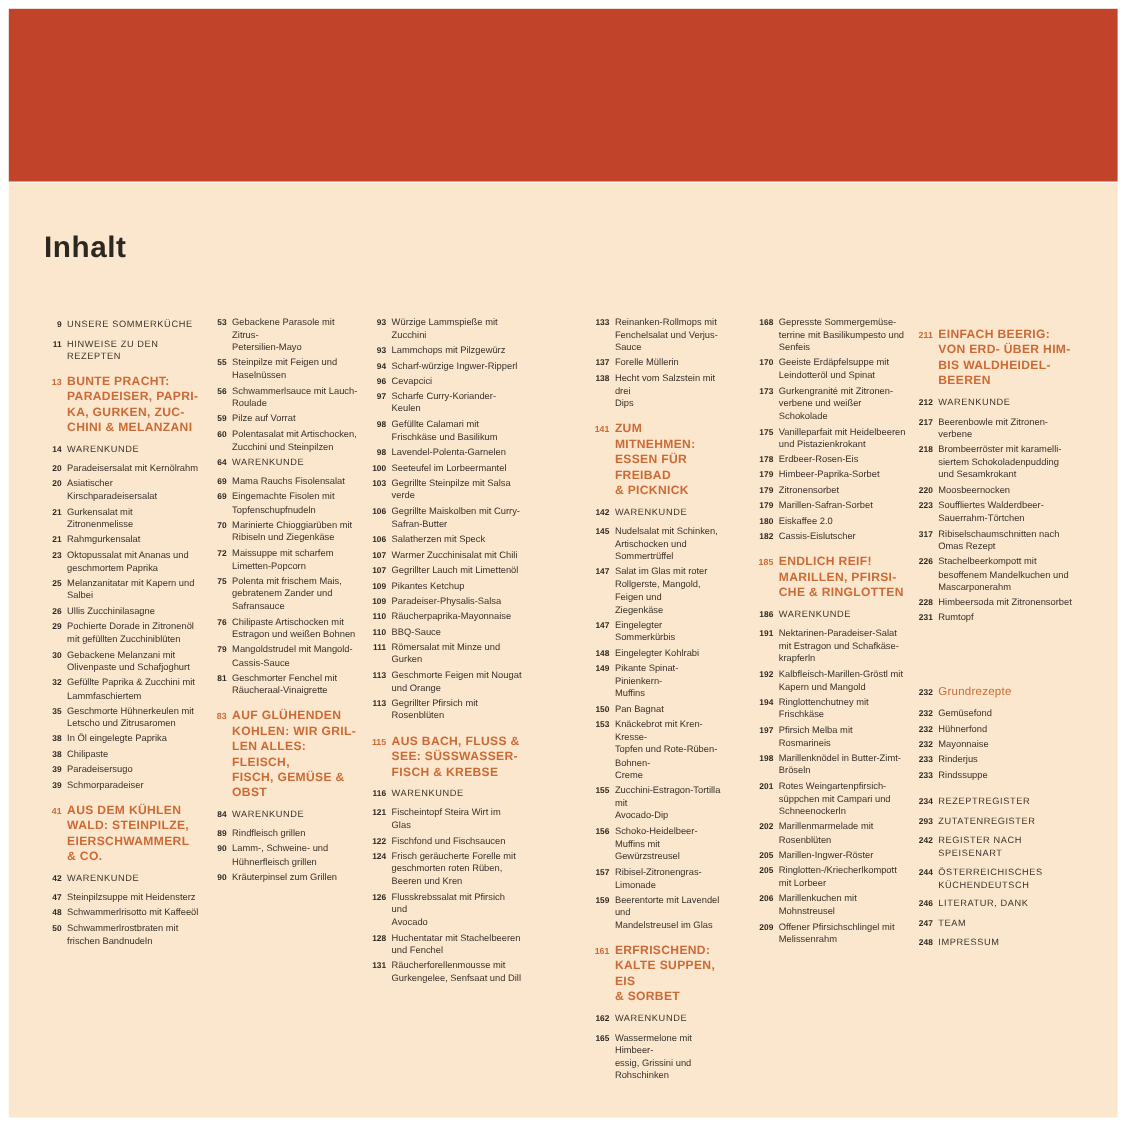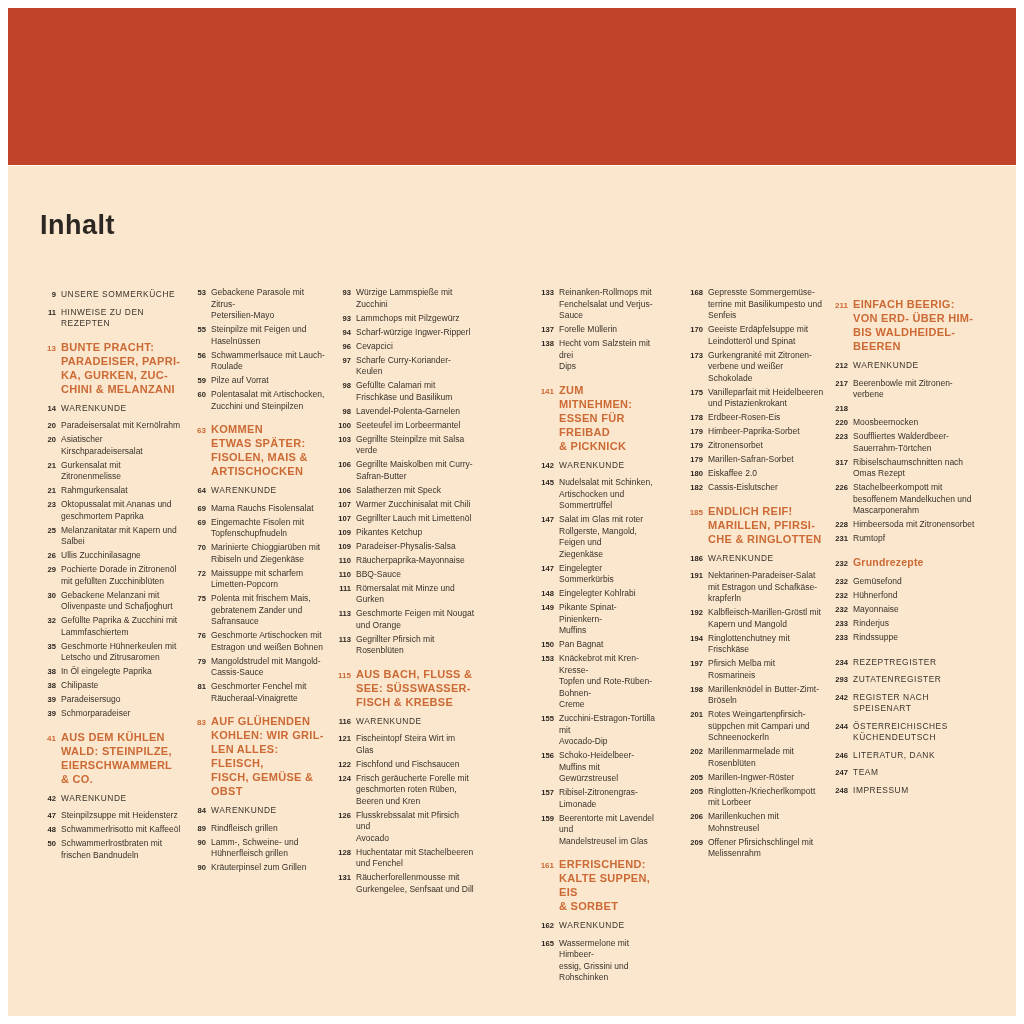--- a/index.html
+++ b/index.html
@@ -27,22 +27,22 @@
   .num{flex:0 0 16px;text-align:right;margin-right:5px;font-weight:700;
        font-size:7.6px;color:var(--ink-strong);line-height:11.5px;}
   .txt{flex:1;font-size:8.5px;line-height:11.5px;color:var(--ink);white-space:pre-line;}
   .item.caps{margin:2px 0 6px 0;}
   .item.caps .txt{font-size:8.4px;letter-spacing:.55px;color:#3a342d;}
   .item.heading{margin:10px 0 7px 0;}
   .item.heading .txt{font-size:11px;line-height:14px;font-weight:700;letter-spacing:.3px;
                      color:var(--orange);}
   .item.heading .num{color:var(--orange);font-size:8px;line-height:14px;}
   .item.grund{margin:11px 0 7px 0;}
-  .item.grund .txt{font-size:10.5px;line-height:13px;font-weight:700;letter-spacing:.2px;
-                   color:var(--orange);}
+  .item.grund .txt{font-size:10.5px;line-height:13px;font-weight:400;letter-spacing:.2px;
+                   color:var(--orange);margin-top:44px;}
   .item.grund .num{color:var(--ink-strong);}
   .item.gap-top{margin-top:13px;align-items:center;}
 </style>
 </head>
 <body>
 
 <div class="top-band"></div>
 
 <div class="toc-page">
   <h1 class="title">Inhalt</h1>
@@ -178,27 +178,20 @@
         </div>
         <div class="item entry">
           <span class="num">59</span>
           <span class="txt">Pilze auf Vorrat</span>
         </div>
         <div class="item entry">
           <span class="num">60</span>
           <span class="txt">Polentasalat mit Artischocken,
 Zucchini und Steinpilzen</span>
         </div>
-        <div class="item heading">
-          <span class="num">63</span>
-          <span class="txt">KOMMEN
-ETWAS SPÄTER:
-FISOLEN, MAIS &amp;
-ARTISCHOCKEN</span>
-        </div>
         <div class="item caps">
           <span class="num">64</span>
           <span class="txt">WARENKUNDE</span>
         </div>
         <div class="item entry">
           <span class="num">69</span>
           <span class="txt">Mama Rauchs Fisolensalat</span>
         </div>
         <div class="item entry">
           <span class="num">69</span>
@@ -216,21 +209,21 @@
 Limetten-Popcorn</span>
         </div>
         <div class="item entry">
           <span class="num">75</span>
           <span class="txt">Polenta mit frischem Mais,
 gebratenem Zander und
 Safransauce</span>
         </div>
         <div class="item entry">
           <span class="num">76</span>
-          <span class="txt">Geschmorte Artischocken mit
+          <span class="txt">Chilipaste Artischocken mit
 Estragon und weißen Bohnen</span>
         </div>
         <div class="item entry">
           <span class="num">79</span>
           <span class="txt">Mangoldstrudel mit Mangold-
 Cassis-Sauce</span>
         </div>
         <div class="item entry">
           <span class="num">81</span>
           <span class="txt">Geschmorter Fenchel mit
@@ -608,20 +601,23 @@
           <span class="num">212</span>
           <span class="txt">WARENKUNDE</span>
         </div>
         <div class="item entry">
           <span class="num">217</span>
           <span class="txt">Beerenbowle mit Zitronen-
 verbene</span>
         </div>
         <div class="item entry">
           <span class="num">218</span>
+          <span class="txt">Brombeerröster mit karamelli-
+siertem Schokoladenpudding
+und Sesamkrokant</span>
         </div>
         <div class="item entry">
           <span class="num">220</span>
           <span class="txt">Moosbeernocken</span>
         </div>
         <div class="item entry">
           <span class="num">223</span>
           <span class="txt">Souffliertes Walderdbeer-
 Sauerrahm-Törtchen</span>
         </div>

